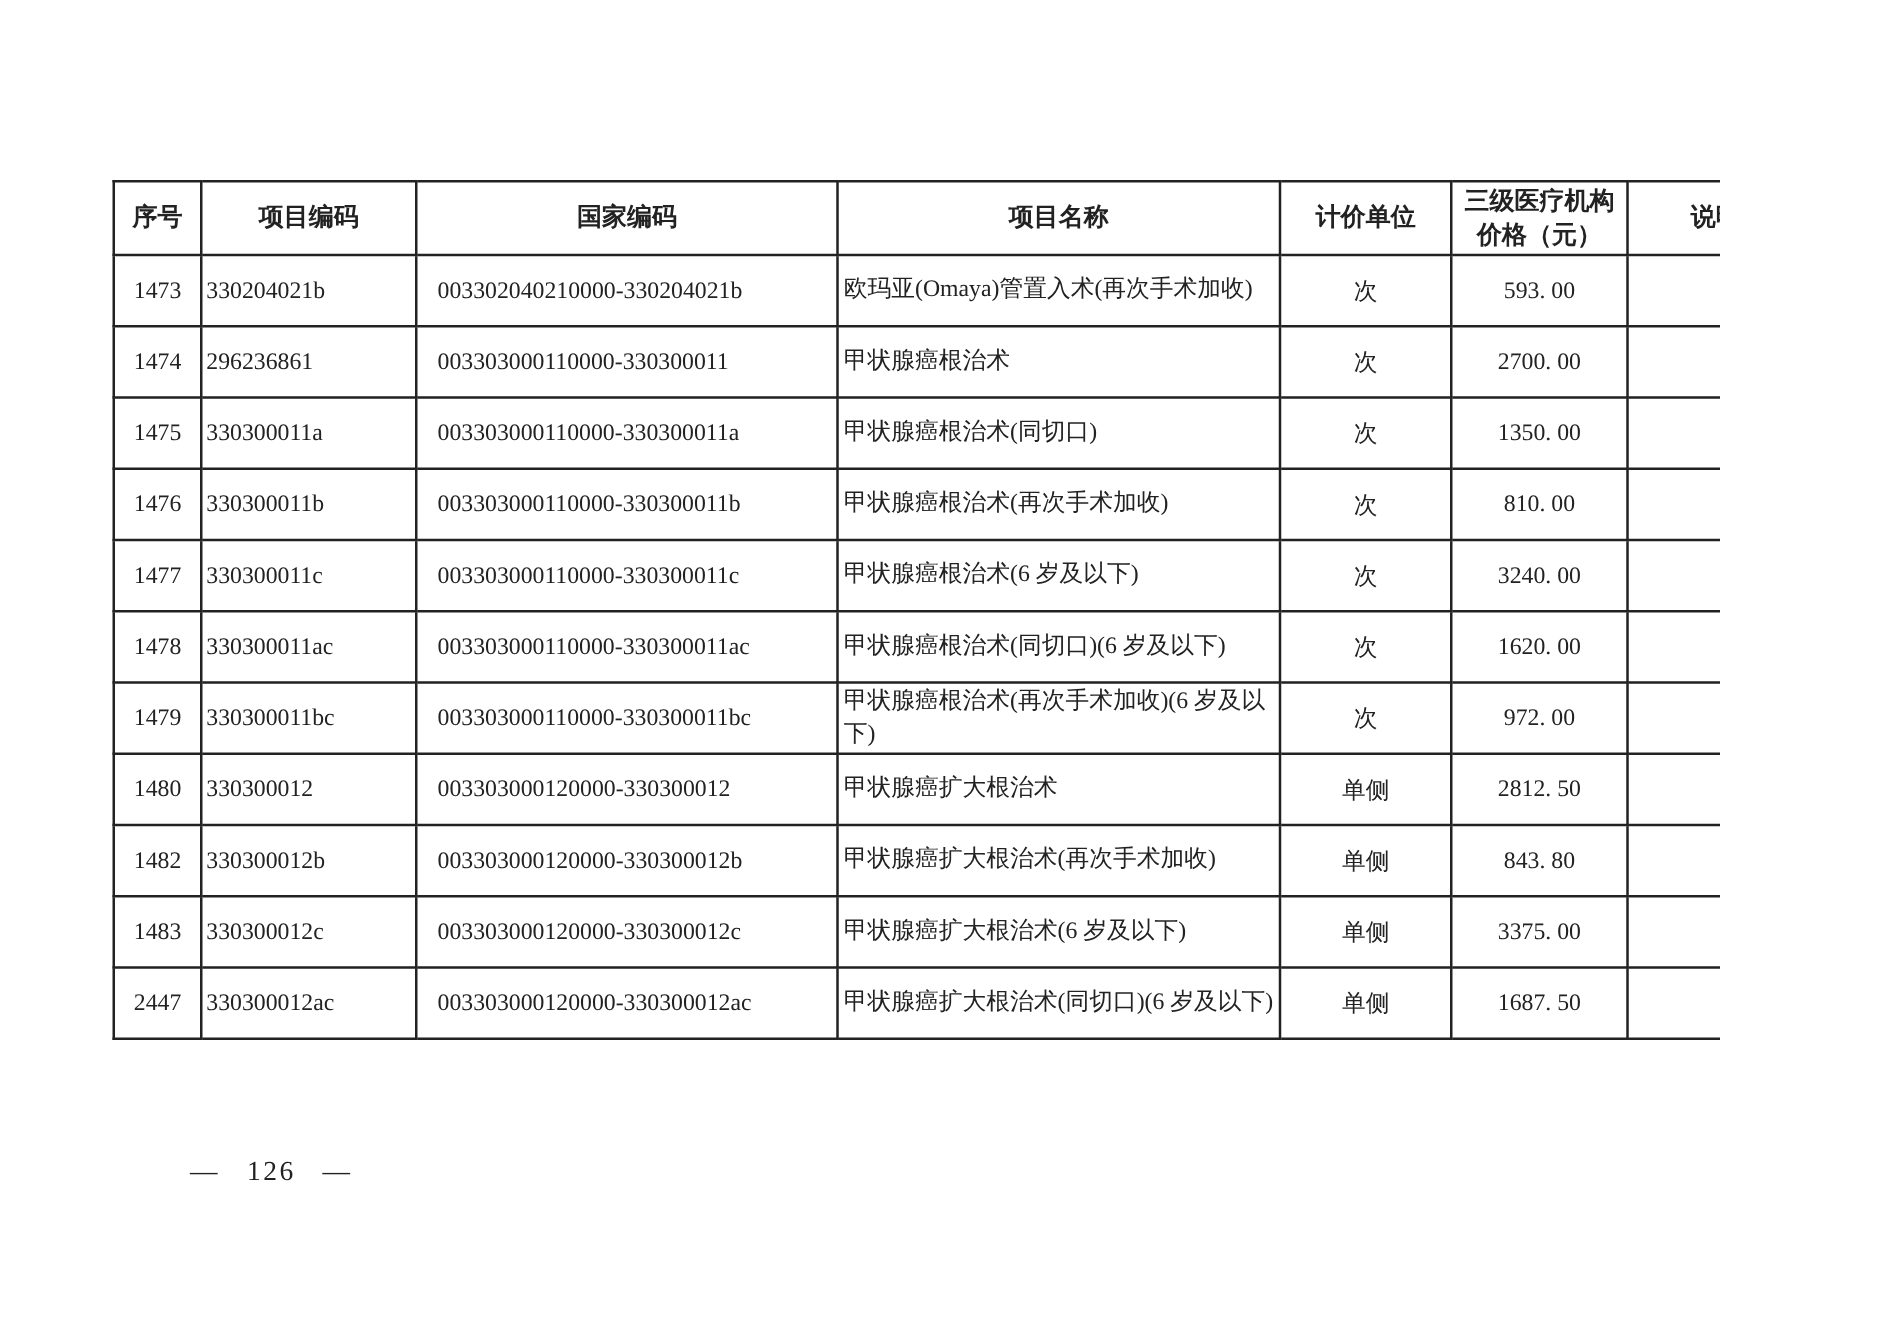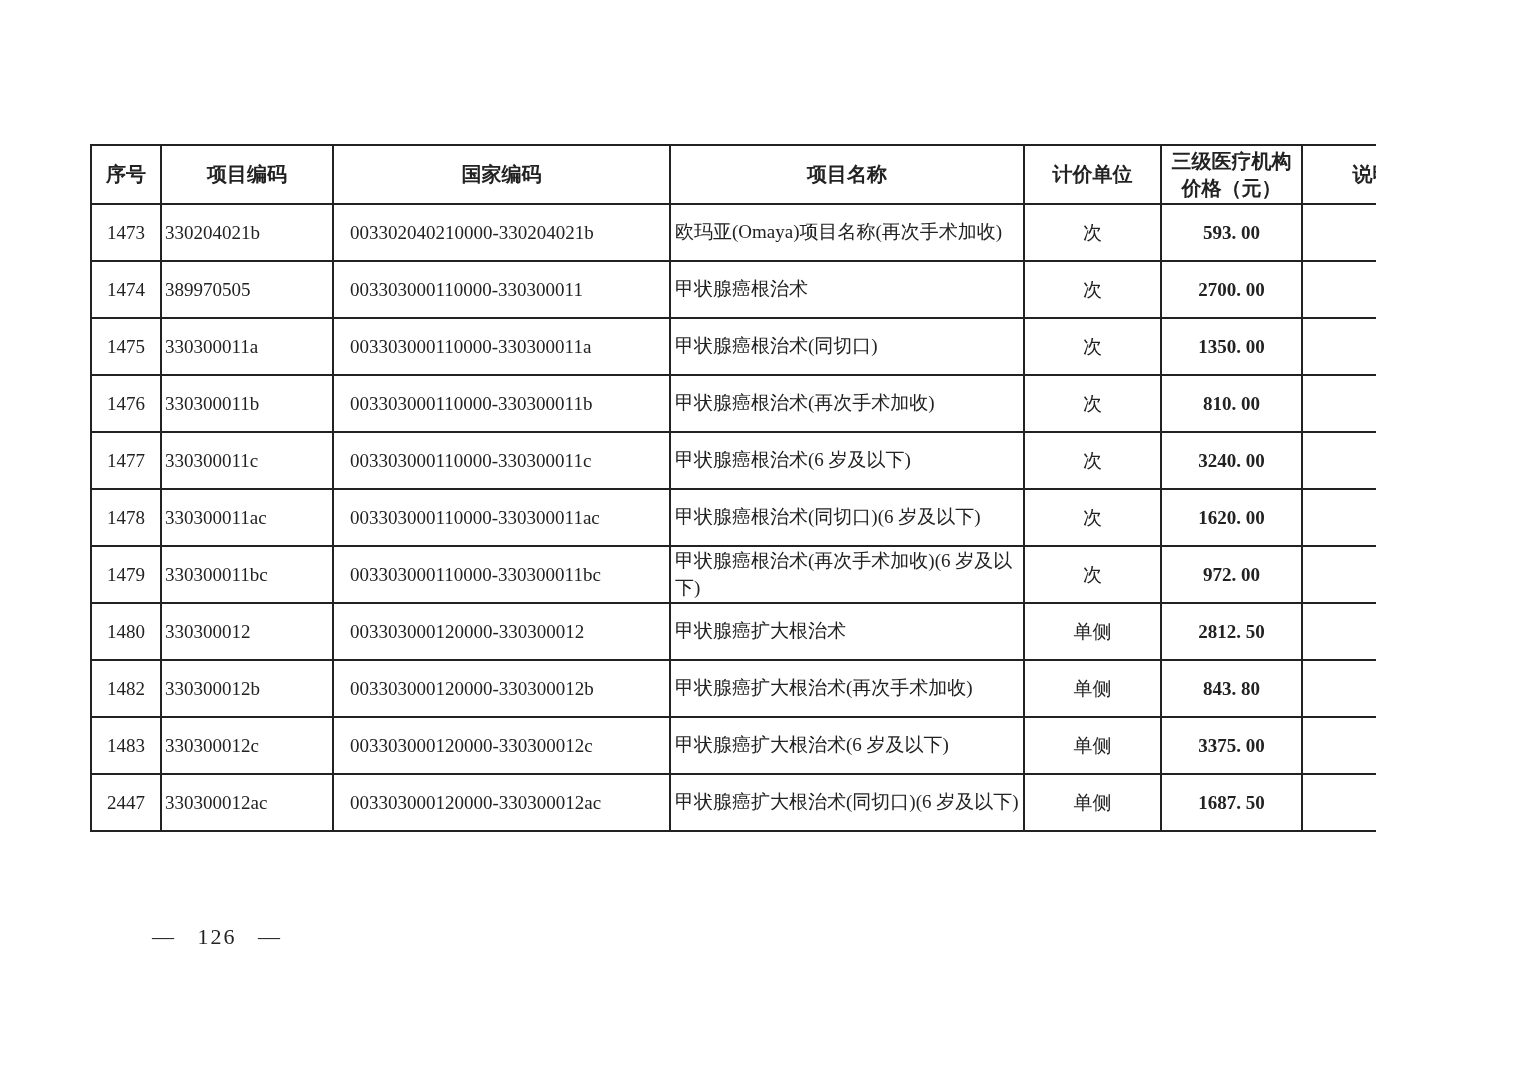--- a/index.html
+++ b/index.html
@@ -48,21 +48,21 @@
     text-align: center;
     white-space: pre-line;
     line-height: 1.35;
     padding: 0 2px;
   }
   td.c-seq   { text-align: center; }
   td.c-code  { text-align: left; padding-left: 3px; }
   td.c-nat   { text-align: left; padding-left: 16px; }
   td.c-name  { text-align: left; padding-left: 4px; padding-right: 2px; line-height: 1.4; }
   td.c-unit  { text-align: center; }
-  td.c-price { text-align: center; font-weight: bold; }
+  td.c-price { text-align: center; }
   td.c-note  { text-align: center; }
   .footer-page-number {
     position: absolute;
     left: 152px;
     top: 924px;
     font-size: 22px;
     letter-spacing: 2px;
     word-spacing: 14px;
     color: #222222;
   }
@@ -92,28 +92,28 @@
         <th>三级医疗机构
 价格（元）</th>
         <th>说明</th>
       </tr>
     </thead>
     <tbody>
         <tr>
       <td class="c-seq">1473</td>
       <td class="c-code">330204021b</td>
       <td class="c-nat">003302040210000-330204021b</td>
-      <td class="c-name">欧玛亚(Omaya)项目名称(再次手术加收)</td>
+      <td class="c-name">欧玛亚(Omaya)管置入术(再次手术加收)</td>
       <td class="c-unit">次</td>
       <td class="c-price">593. 00</td>
       <td class="c-note"></td>
     </tr>
         <tr>
       <td class="c-seq">1474</td>
-      <td class="c-code">389970505</td>
+      <td class="c-code">296236861</td>
       <td class="c-nat">003303000110000-330300011</td>
       <td class="c-name">甲状腺癌根治术</td>
       <td class="c-unit">次</td>
       <td class="c-price">2700. 00</td>
       <td class="c-note"></td>
     </tr>
         <tr>
       <td class="c-seq">1475</td>
       <td class="c-code">330300011a</td>
       <td class="c-nat">003303000110000-330300011a</td>

